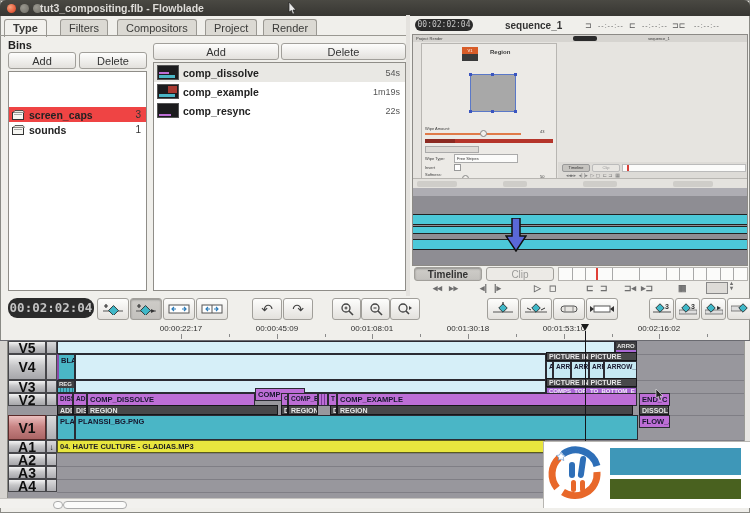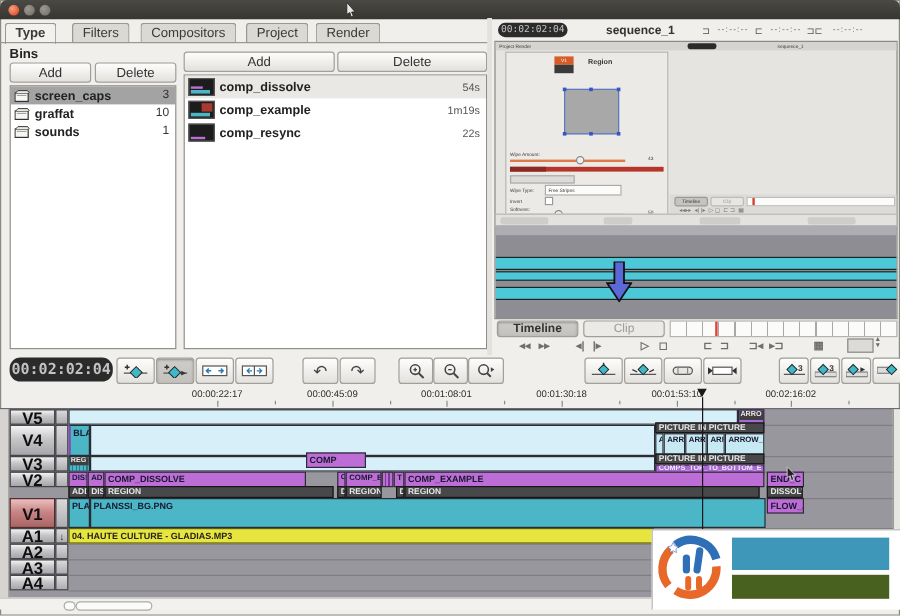--- a/index.html
+++ b/index.html
@@ -51,53 +51,45 @@
   
   .pv-text{position:absolute;color:#3a3a3a;}
 </style>
 </head>
 <body>
 
 <div class="abs" id="titlebar">
   <div class="winbtn" style="left:7px;background:radial-gradient(circle at 35% 35%,#f5a27d,#e8603f 60%,#b8401f);"></div>
   <div class="winbtn" style="left:20px;background:radial-gradient(circle at 35% 35%,#9a988f,#6e6c64);"></div>
   <div class="winbtn" style="left:33px;background:radial-gradient(circle at 35% 35%,#9a988f,#6e6c64);"></div>
+  <span id="title-text">tut3_compositing.flb - Flowblade</span>
   <svg class="abs" style="left:288px;top:2px;" width="9" height="12" viewBox="0 0 9 12">
     <path d="M1,0 L8,8 L5,8 L6.5,11.5 L4.5,12 L3.5,8.5 L1,10 Z" fill="#e8e8e8" stroke="#222" stroke-width="0.7"></path>
   </svg>
 </div>
 
 <div class="tab active" style="left:4px;">Type</div>
 <div class="tab" style="left:60px;">Filters</div>
 <div class="tab" style="left:117px;">Compositors</div>
 <div class="tab" style="left:205px;">Project</div>
 <div class="tab" style="left:263px;">Render</div>
 <div class="abs" id="tabline"></div>
 
 <div class="abs" style="left:8px;top:39px;font-size:11px;font-weight:bold;color:#222;">Bins</div>
 <div class="btn" style="left:8px;top:52px;width:68px;height:17px;">Add</div>
 <div class="btn" style="left:79px;top:52px;width:68px;height:17px;">Delete</div>
 <div class="listbox" style="left:8px;top:71px;width:139px;height:220px;">
-  <div class="lrow" style="height:15px;background:#a3a3a3;">
+  <div class="lrow" style="height:15px;background:#ef4444;margin-top:35px;">
     <svg class="icon-svg" style="margin:0 4px 0 3px;" width="13" height="10" viewBox="0 0 13 10">
         <rect x="0.5" y="2.5" width="11" height="7" fill="#f6f6f2" stroke="#333"></rect>
         <path d="M1,2.5 L3,0.5 L11,0.5 L12.5,2.5" fill="#e8e8e2" stroke="#333" stroke-width="0.8"></path>
         <line x1="2" y1="4.5" x2="10" y2="4.5" stroke="#888" stroke-width="0.7"></line>
       </svg>
     <span class="nm">screen_caps</span>
     <span class="cnt">3</span>
-  </div>
-  <div class="lrow" style="height:15px;">
-    <svg class="icon-svg" style="margin:0 4px 0 3px;" width="13" height="10" viewBox="0 0 13 10">
-        <rect x="0.5" y="2.5" width="11" height="7" fill="#f6f6f2" stroke="#333"></rect>
-        <path d="M1,2.5 L3,0.5 L11,0.5 L12.5,2.5" fill="#e8e8e2" stroke="#333" stroke-width="0.8"></path>
-        <line x1="2" y1="4.5" x2="10" y2="4.5" stroke="#888" stroke-width="0.7"></line>
-      </svg>
-    <span class="nm">graffat</span>
-    <span class="cnt">10</span>
   </div>
   <div class="lrow" style="height:15px;">
     <svg class="icon-svg" style="margin:0 4px 0 3px;" width="13" height="10" viewBox="0 0 13 10">
         <rect x="0.5" y="2.5" width="11" height="7" fill="#f6f6f2" stroke="#333"></rect>
         <path d="M1,2.5 L3,0.5 L11,0.5 L12.5,2.5" fill="#e8e8e2" stroke="#333" stroke-width="0.8"></path>
         <line x1="2" y1="4.5" x2="10" y2="4.5" stroke="#888" stroke-width="0.7"></line>
       </svg>
     <span class="nm">sounds</span>
     <span class="cnt">1</span>
   </div>
@@ -410,21 +402,21 @@
   <span style="display:block;background:#3f3f41;color:#e8e8e8;font-size:6px;height:7px;line-height:7px;padding-left:1px;">REG</span>
   <span style="display:block;height:6px;background:repeating-linear-gradient(90deg,#4ab6c6 0 2px,#2a7a88 2px 3px);"></span>
 </div>
 <div class="clip" style="left:75px;top:380px;width:471px;height:13px;background:#d6eff8;"></div>
 <div class="comp" style="left:546px;top:378px;width:91px;height:9px;line-height:8px;">PICTURE IN PICTURE</div>
 <div class="clip" style="left:546px;top:387px;width:91px;height:9px;background:#a968d4;color:#f2eaf8;font-size:6px;line-height:7px;padding-top:0;">COMPS_TOP_TO_BOTTOM_E</div>
 
 <div class="clip" style="left:57px;top:393px;width:16px;height:13px;background:#bd6ed6;font-size:6.5px;">DISS</div>
 <div class="clip" style="left:73px;top:393px;width:14px;height:13px;background:#bd6ed6;font-size:6.5px;">ADD</div>
 <div class="clip" style="left:87px;top:393px;width:168px;height:13px;background:#bd6ed6;">COMP_DISSOLVE</div>
-<div class="clip" style="left:255px;top:377px;width:50px;height:13px;background:#bd6ed6;">COMP</div>
+<div class="clip" style="left:255px;top:388px;width:50px;height:13px;background:#bd6ed6;">COMP</div>
 <div class="clip" style="left:281px;top:393px;width:7px;height:13px;background:#bd6ed6;font-size:6px;">CO</div>
 <div class="clip" style="left:288px;top:393px;width:30px;height:13px;background:#bd6ed6;font-size:6.5px;">COMP_B</div>
 <div class="clip" style="left:318px;top:393px;width:10px;height:13px;background:repeating-linear-gradient(90deg,#bd6ed6 0 1.5px,#7a3a98 1.5px 3px);"></div>
 <div class="clip" style="left:328px;top:393px;width:9px;height:13px;background:#bd6ed6;font-size:6.5px;">T</div>
 <div class="clip" style="left:337px;top:393px;width:300px;height:13px;background:#bd6ed6;">COMP_EXAMPLE</div>
 <div class="clip" style="left:639px;top:393px;width:31px;height:13px;background:#bd6ed6;">END_C</div>
 
 <div class="comp" style="left:57px;top:405px;width:16px;height:10px;line-height:9px;">ADD</div>
 <div class="comp" style="left:73px;top:405px;width:14px;height:10px;line-height:9px;">DIS</div>
 <div class="comp" style="left:87px;top:405px;width:191px;height:10px;line-height:9px;">REGION</div>

